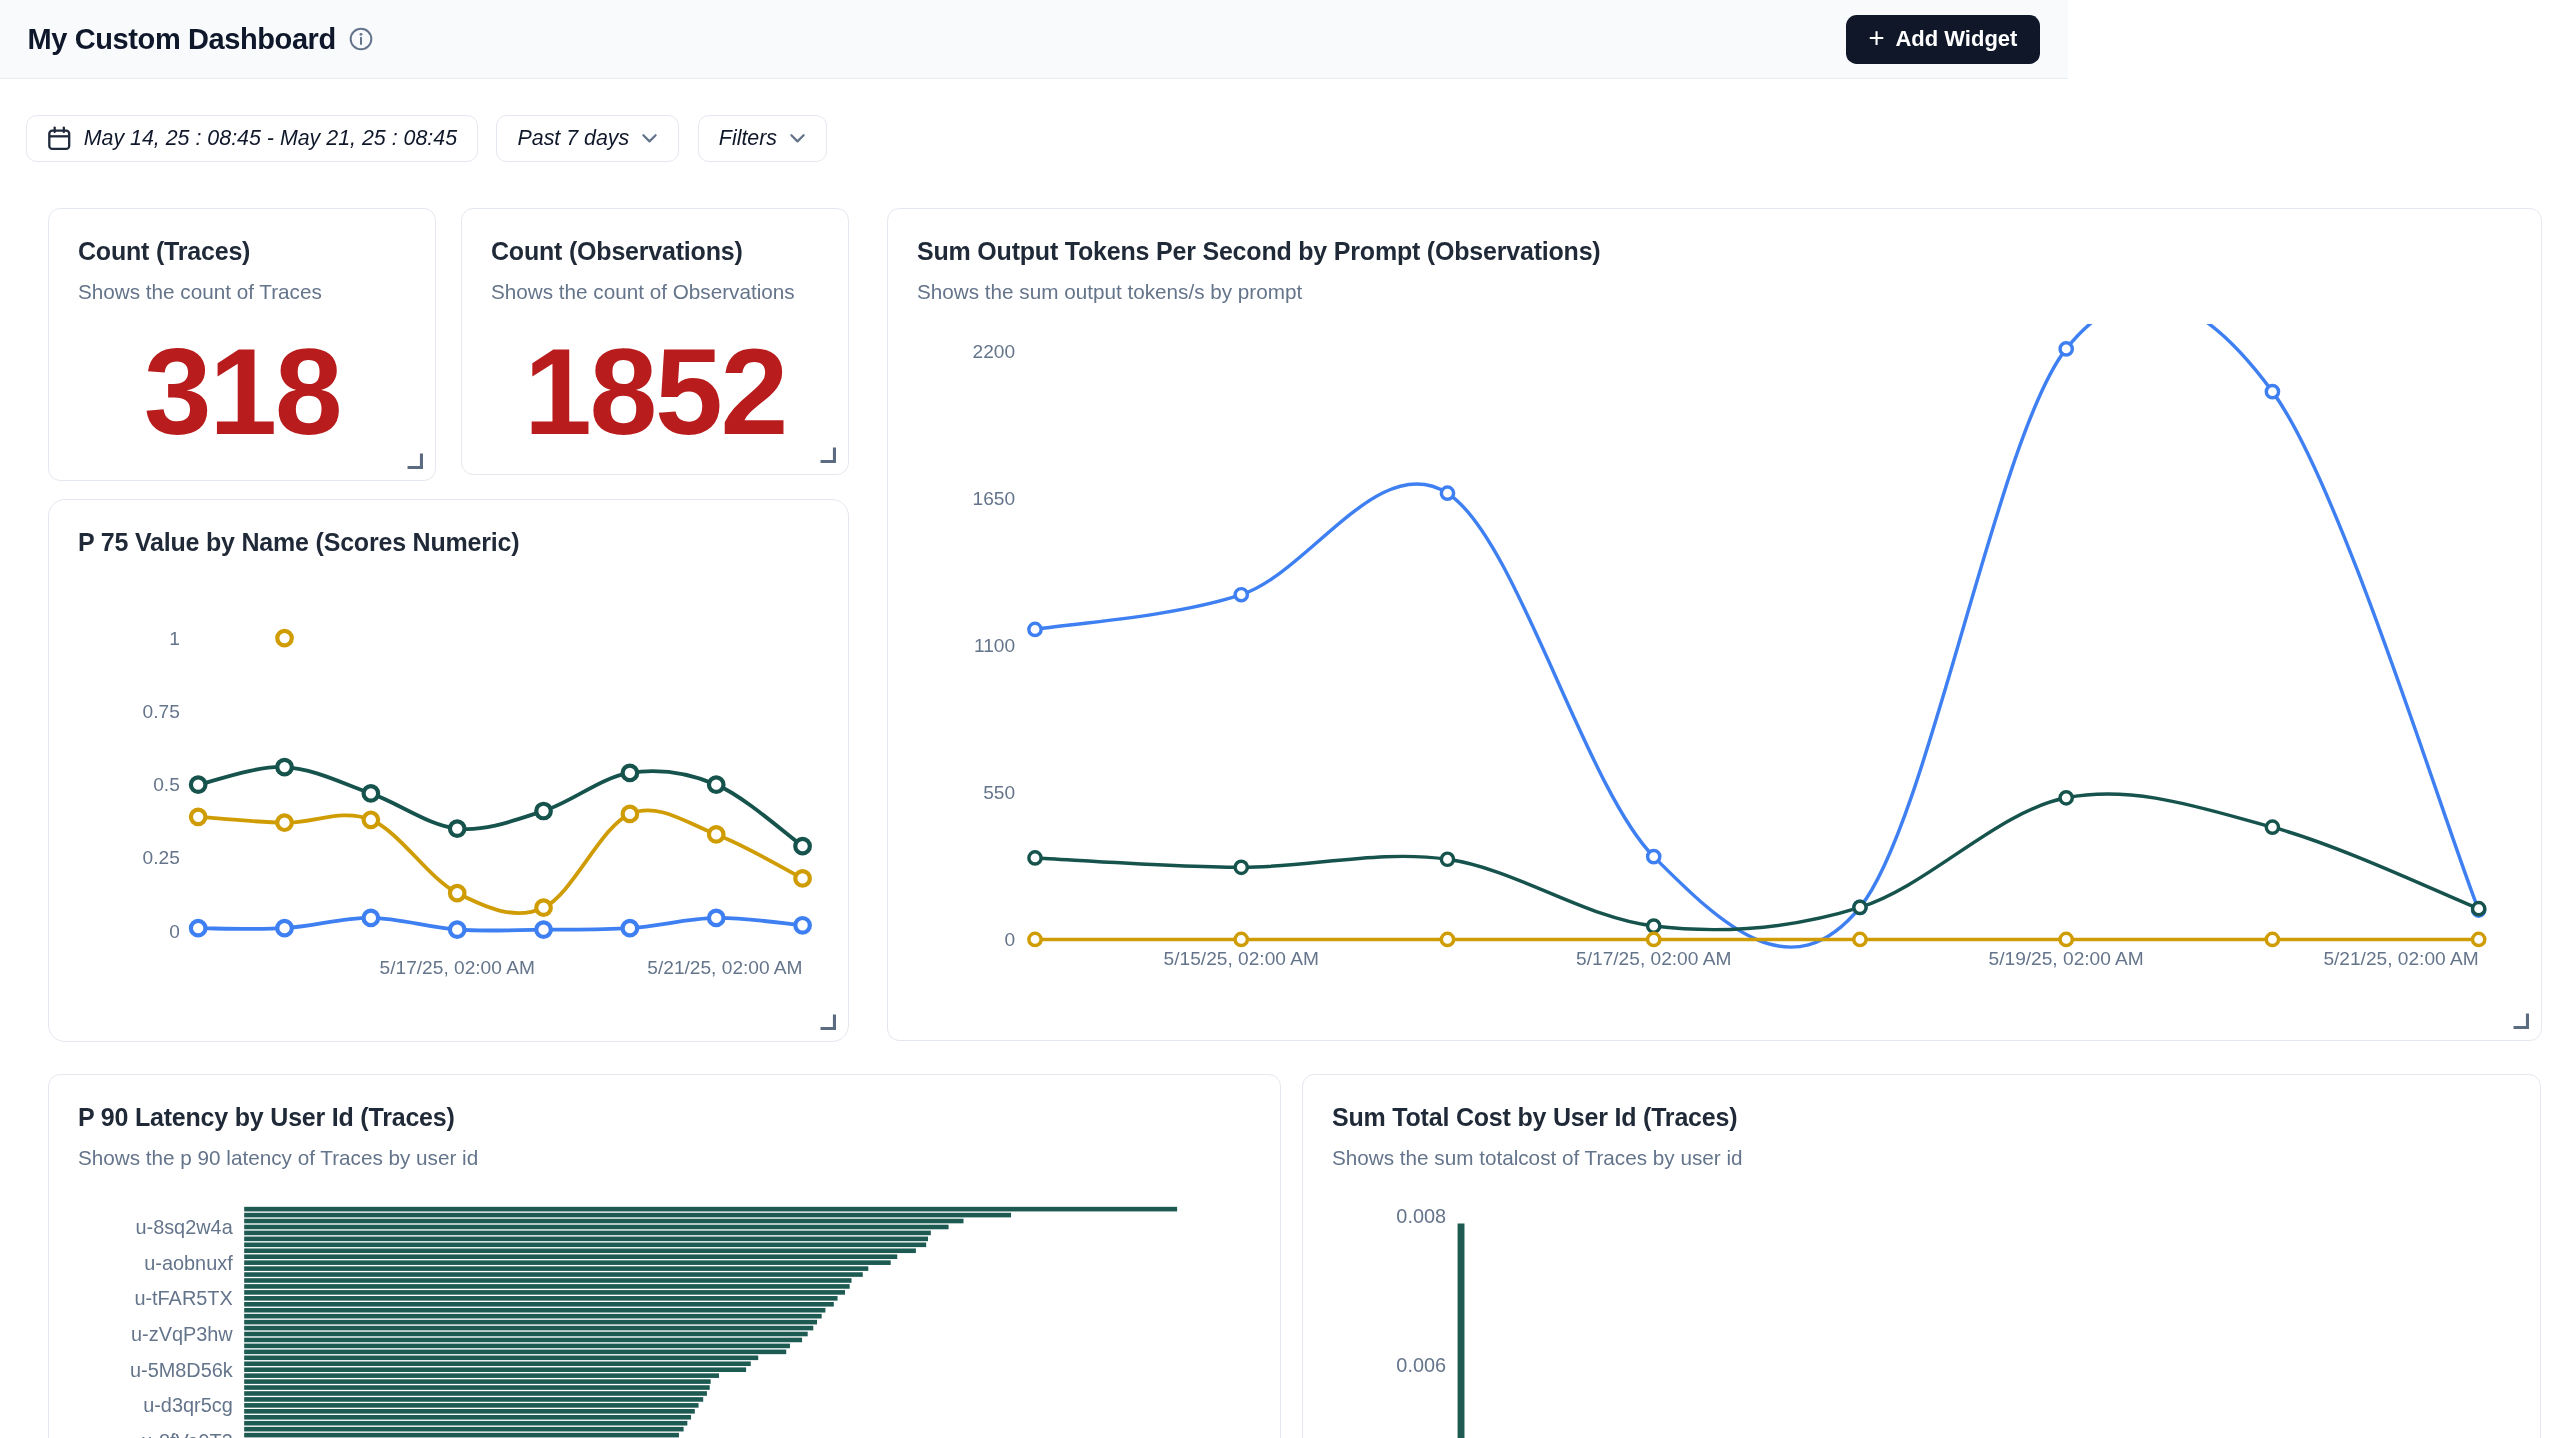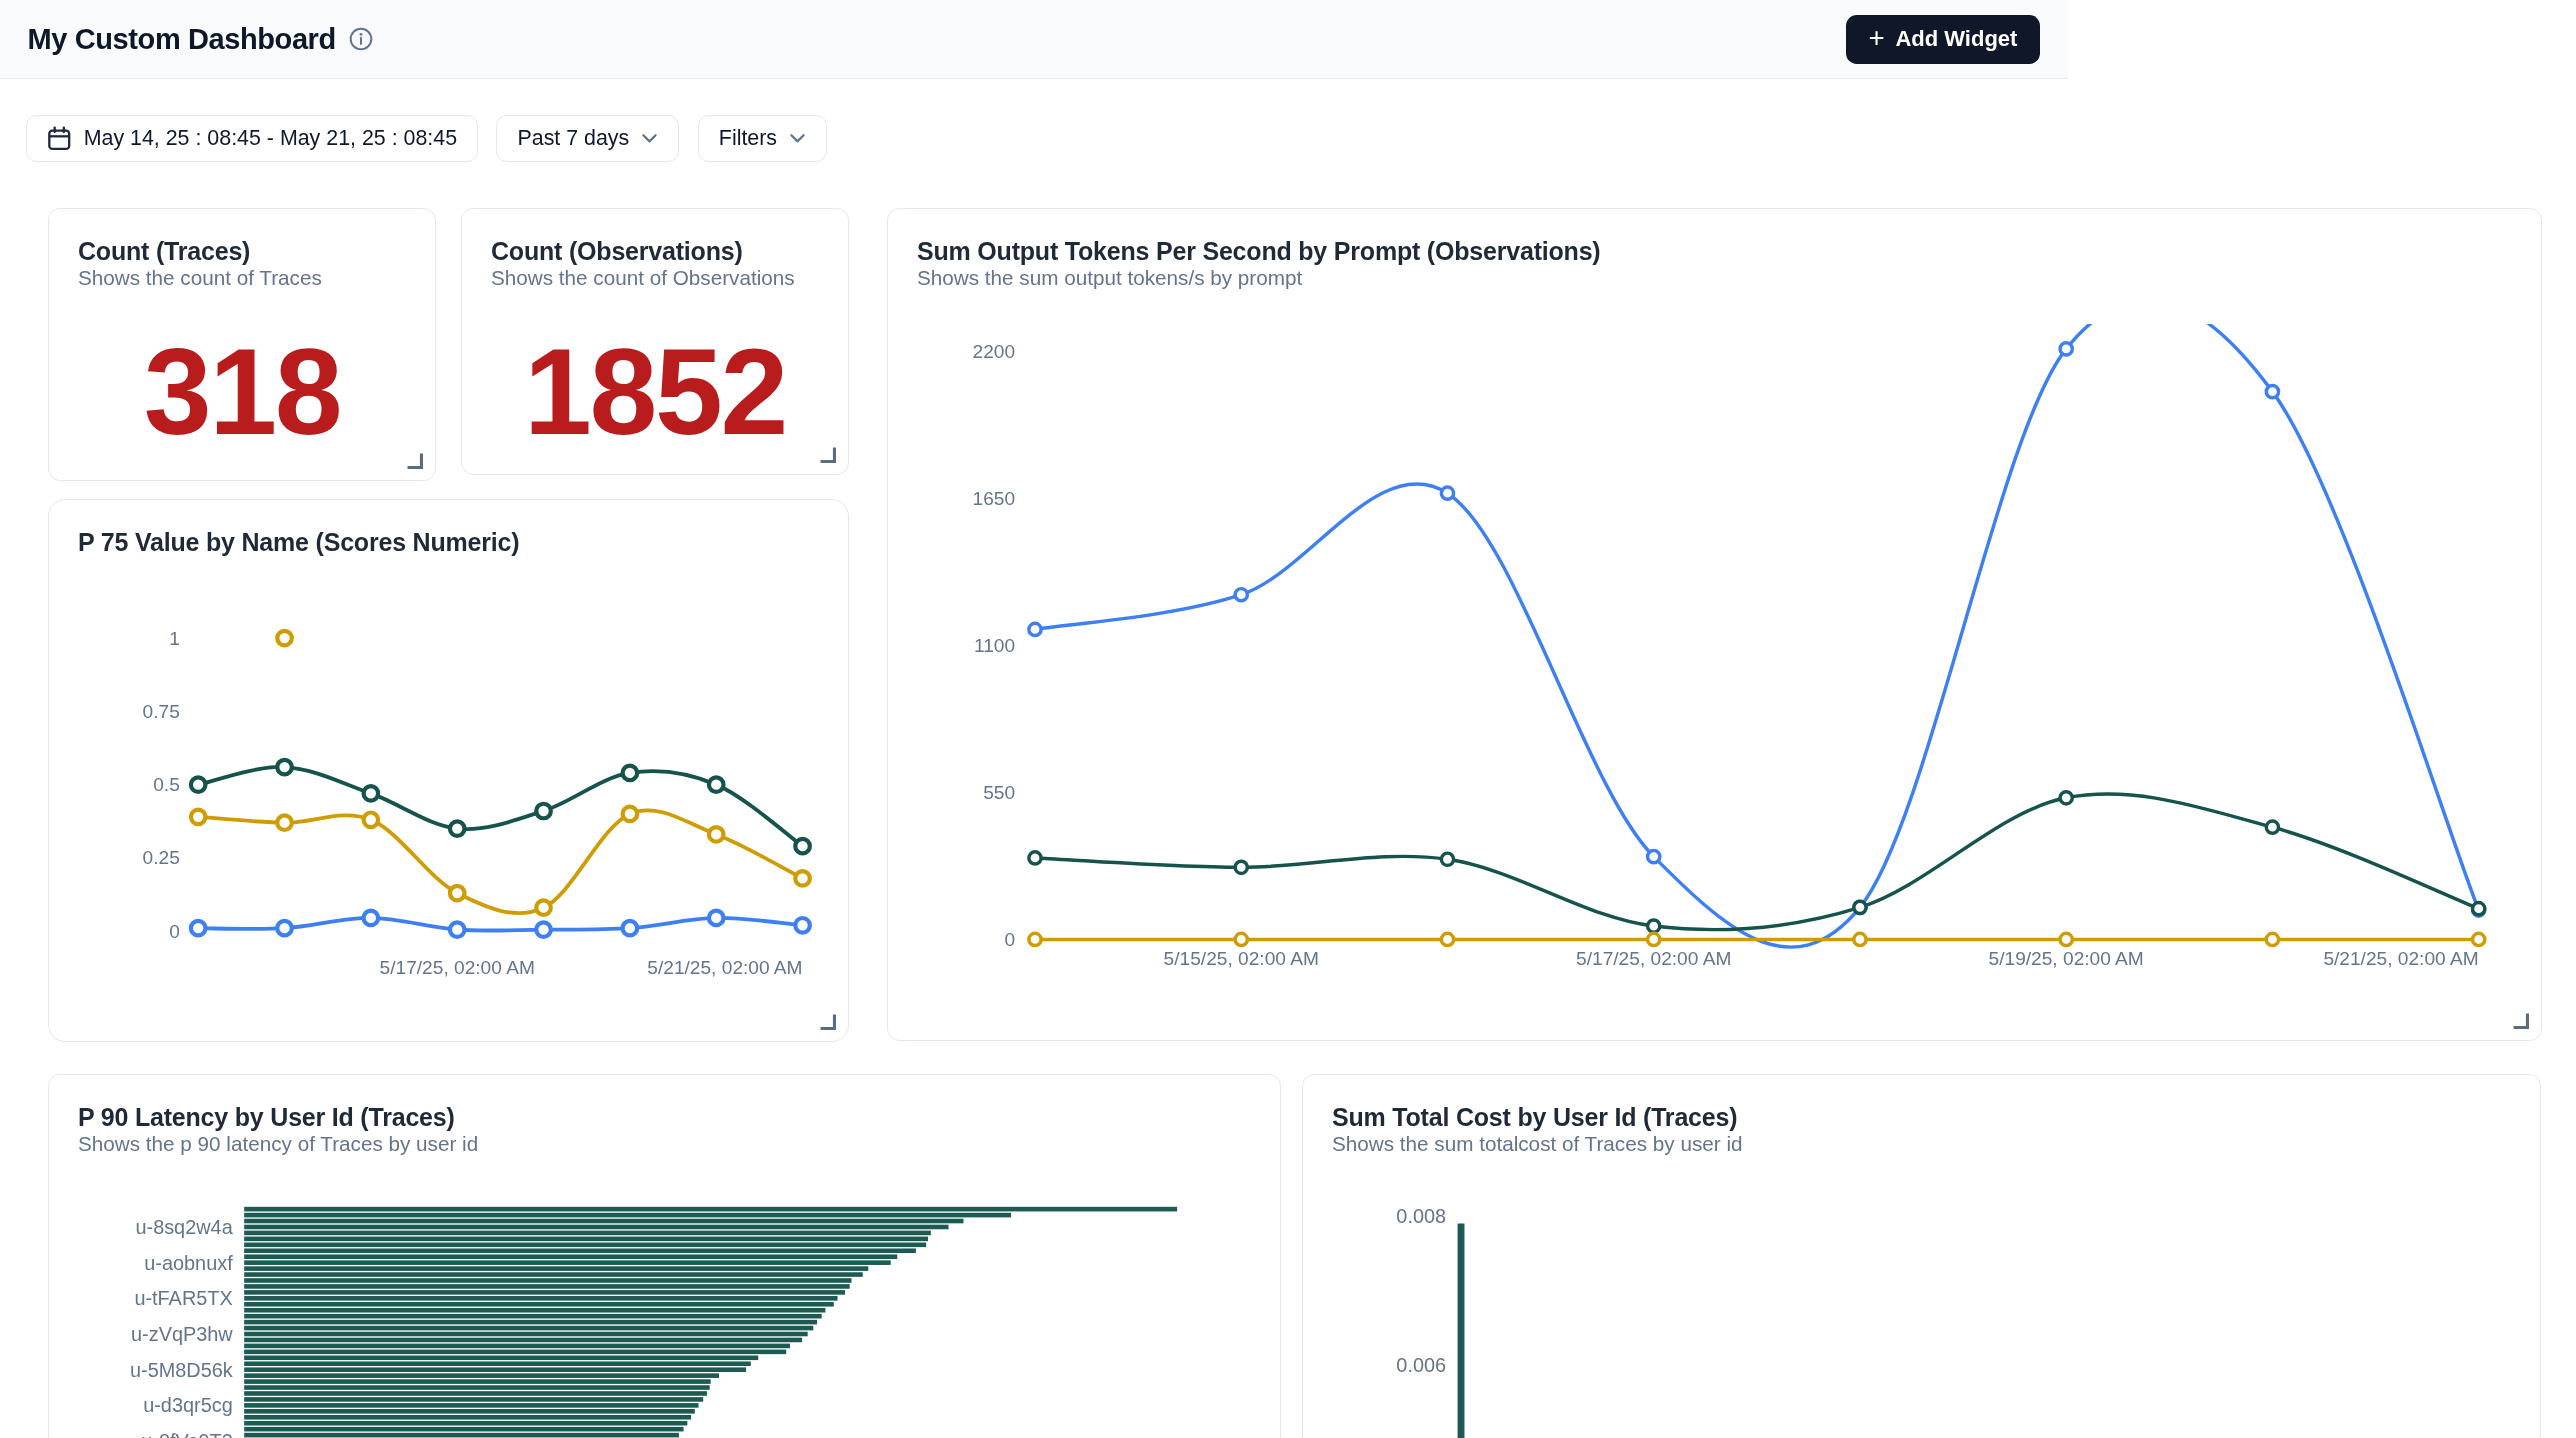--- a/index.html
+++ b/index.html
@@ -17,29 +17,29 @@
                 background:#0f1729; color:#ffffff; border:none; border-radius:10.7px;
                 padding:0 23px; font-size:22px; font-weight:600; cursor:pointer;
                 font-family:"Liberation Sans", sans-serif; }
   .add-widget .plus { font-size:27.6px; font-weight:400; line-height:1; margin-top:-3.1px; }
 
   
   .toolbar { position:absolute; left:26px; top:115px; display:flex; gap:18.4px; }
   .tb-btn { height:47px; display:flex; align-items:center; gap:12.2px; background:#ffffff;
             border:1.5px solid #e3e8ef; border-radius:10.7px; padding:0 20px; font-size:21.4px;
             font-weight:500; color:#0f172a; cursor:pointer;
-            font-family:"Liberation Sans", sans-serif; }
+            font-family:"Liberation Sans", sans-serif;font-style:italic; }
   .tb-btn svg { flex:none; }
 
   
   .card { position:absolute; background:#ffffff; border:1.5px solid #e3e8ef;
           border-radius:12.2px; overflow:hidden; }
   .card-head { padding:27.6px 29px 0 29px; }
   .card-title { font-size:25px; font-weight:600; color:#1f2937; letter-spacing:-0.2px; }
-  .card-sub { font-size:20.7px; color:#64748b; margin-top:0; }
+  .card-sub { font-size:20.7px; color:#64748b; margin-top:14px; }
   .big-number { position:absolute; left:0; right:0; top:113px; text-align:center;
                 font-size:122px; font-weight:700; color:#b91c1c; letter-spacing:-2.3px; }
   .chart-svg { position:absolute; left:0; top:115px; display:block; }
   .resize-handle { position:absolute; right:12.2px; bottom:10.7px; width:17px; height:17px;
                    cursor:nwse-resize; }
 
   #card-count-traces { left:48px;  top:208px;  width:388px;  height:273px; }
   #card-count-obs    { left:461px; top:208px;  width:388px;  height:267px; }
   #card-tokens       { left:887px;top:208px;  width:1655px; height:833px; }
   #card-p75          { left:48px;  top:499px;  width:801px; height:543px;border-radius:17px; }

